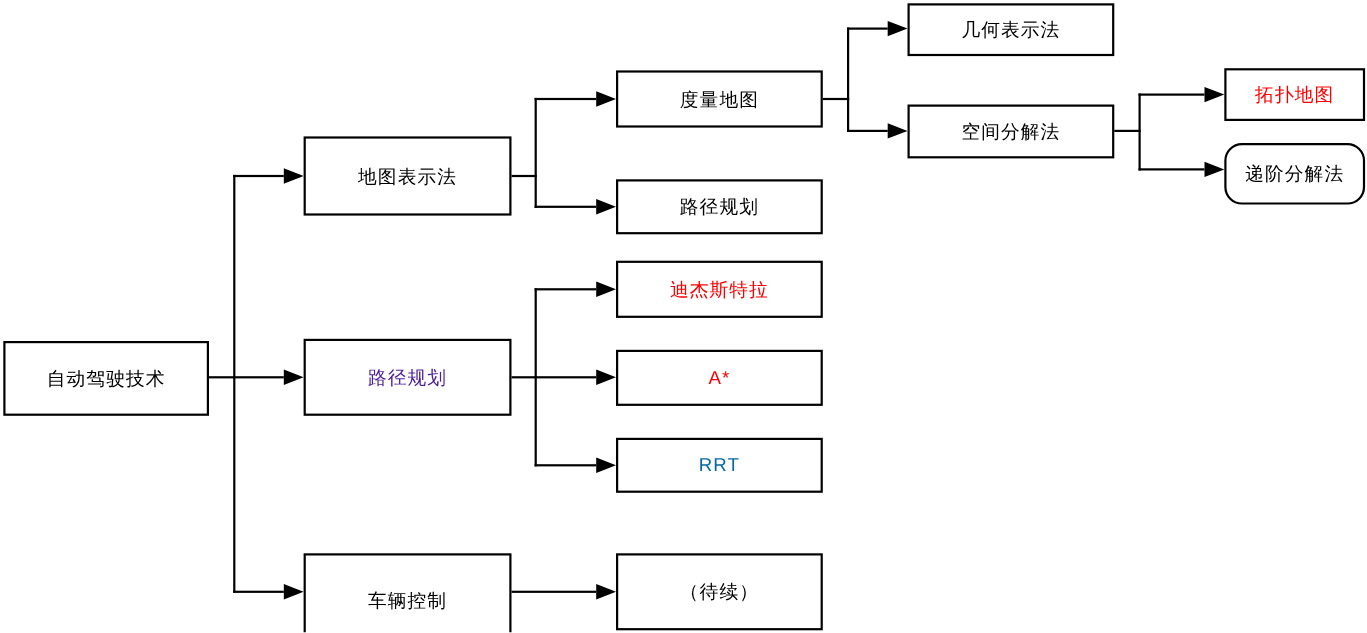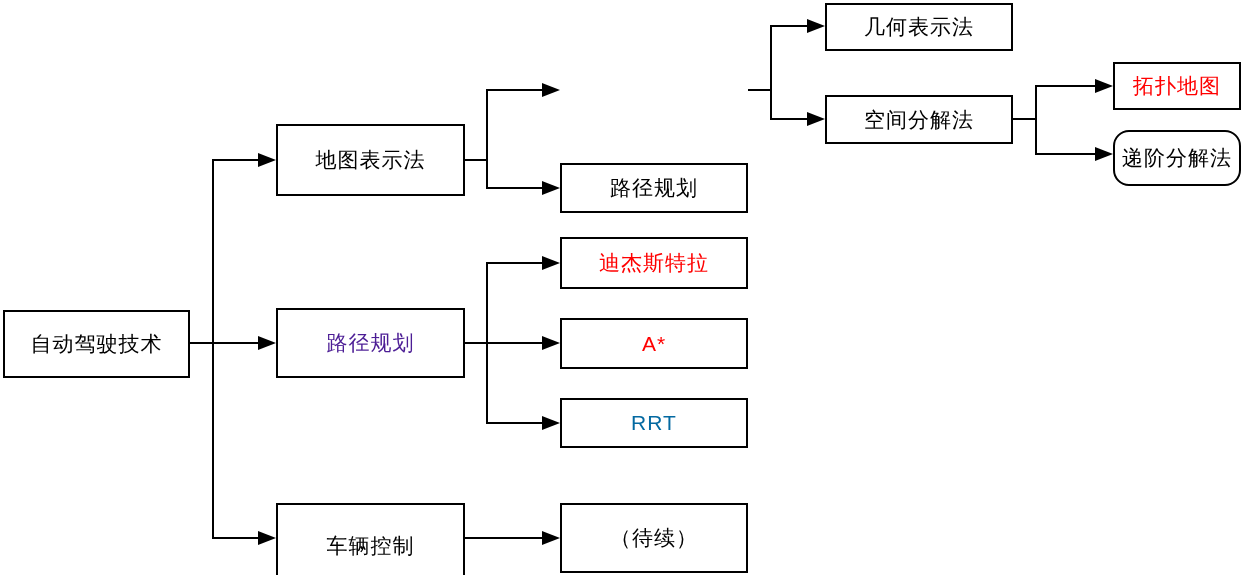--- a/index.html
+++ b/index.html
@@ -16,21 +16,21 @@
     overflow: hidden;
   }
   .node {
     position: absolute;
     box-sizing: border-box;
     border: 2px solid #000000;
     background: #ffffff;
     display: flex;
     align-items: center;
     justify-content: center;
-    font-size: 21px;
+    font-size: 17px;
     letter-spacing: 1px;
     color: #000000;
     white-space: nowrap;
   }
   .hline {
     position: absolute;
     height: 2px;
     background: #000000;
   }
   .vline {
@@ -53,20 +53,21 @@
 <div class="canvas">
 
   <div class="node" style="left: 3px; top: 310px; width: 187px; height: 68px; color: rgb(0, 0, 0);">自动驾驶技术</div>
 
   <div class="node" style="left: 276px; top: 124px; width: 189px; height: 72px; color: rgb(0, 0, 0);">地图表示法</div>
 
   <div class="node" style="left: 276px; top: 308px; width: 189px; height: 70px; color: #4c1d95;">路径规划</div>
 
   <div class="node" style="left: 276px; top: 503px; width: 189px; height: 86px; color: rgb(0, 0, 0);">车辆控制</div>
 
+  <div class="node" style="left: 560px; top: 64px; width: 188px; height: 52px; color: rgb(0, 0, 0);">度量地图</div>
 
   <div class="node" style="left: 560px; top: 163px; width: 188px; height: 50px; color: rgb(0, 0, 0);">路径规划</div>
 
   <div class="node" style="left: 560px; top: 237px; width: 188px; height: 52px; color: rgb(255, 0, 0);">迪杰斯特拉</div>
 
   <div class="node" style="left: 560px; top: 318px; width: 188px; height: 51px; color: rgb(255, 0, 0);">A*</div>
 
   <div class="node" style="left: 560px; top: 398px; width: 188px; height: 50px; color: #0369a1;">RRT</div>
 
   <div class="node" style="left: 560px; top: 503px; width: 188px; height: 70px; color: rgb(0, 0, 0);">（待续）</div>

